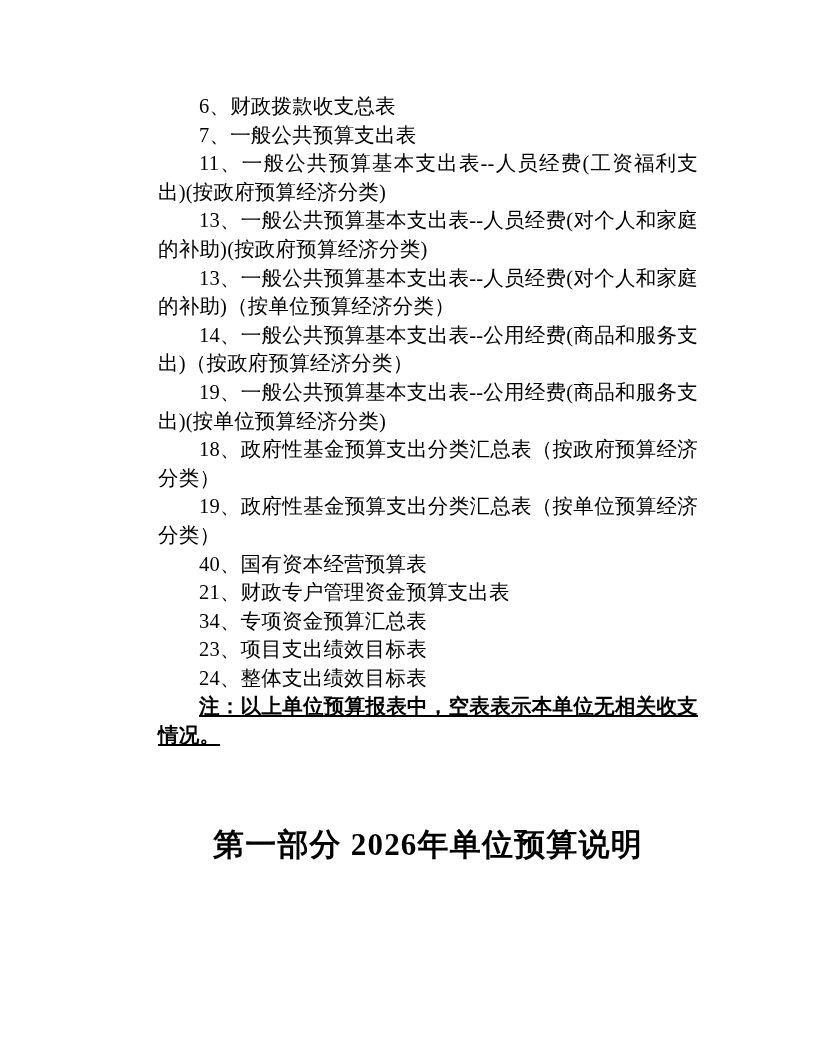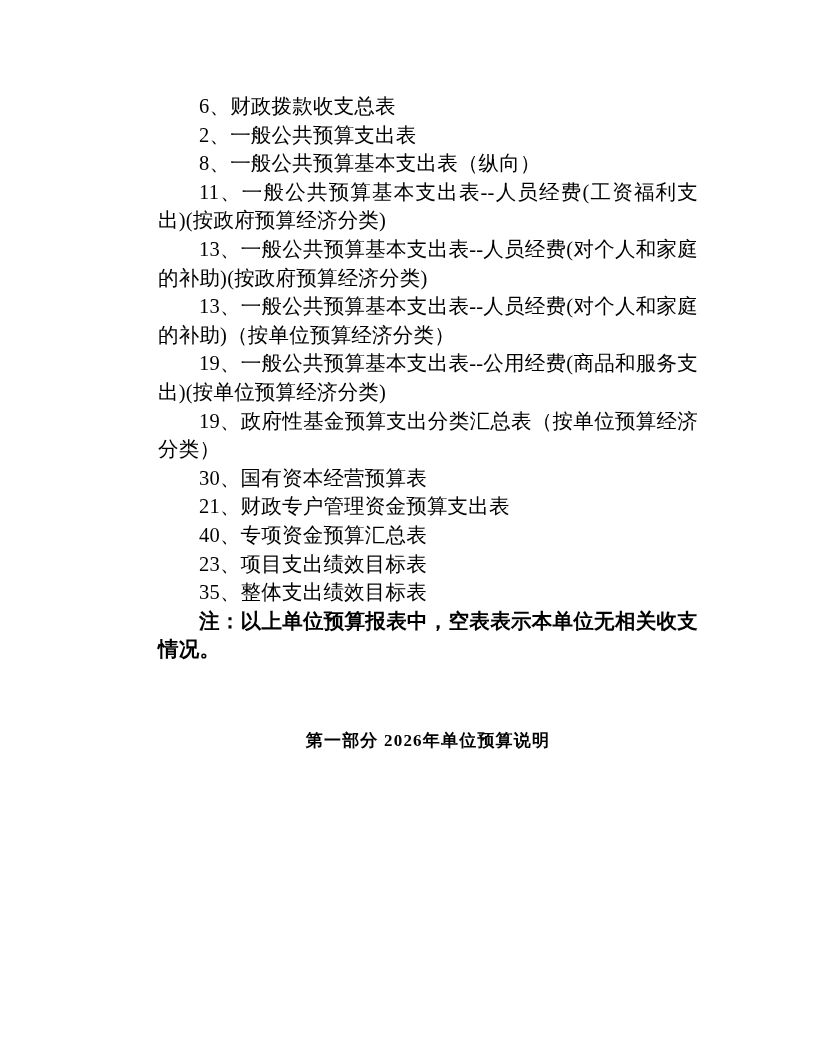--- a/index.html
+++ b/index.html
@@ -26,49 +26,51 @@
     line-height: 28.6px;
     text-indent: 2em;
     margin: 0;
     letter-spacing: 0.2px;
     white-space: normal;
     text-align: justify;
     font-family: "Liberation Serif", "DejaVu Serif", serif;
   }
   .doc-line.bold {
     font-weight: bold;
+    text-decoration: underline;
   }
   .section-title {
-    margin: 7px;
+    margin: 16px;
     padding-top: 58px;
     text-align: center;
-    font-size: 17px;
+    font-size: 31px;
     font-weight: bold;
     letter-spacing: 1.2px;
     font-family: "Liberation Serif", "DejaVu Serif", serif;
   }
   .list {
     margin: 0;
     padding: 0;
   }
 </style>
 </head>
 <body>
 
 <div class="page">
   <div class="list">
     <p class="doc-line">6、财政拨款收支总表</p>
-    <p class="doc-line">2、一般公共预算支出表</p>
-    <p class="doc-line">8、一般公共预算基本支出表（纵向）</p>
+    <p class="doc-line">7、一般公共预算支出表</p>
     <p class="doc-line">11、一般公共预算基本支出表--人员经费(工资福利支出)(按政府预算经济分类)</p>
     <p class="doc-line">13、一般公共预算基本支出表--人员经费(对个人和家庭的补助)(按政府预算经济分类)</p>
     <p class="doc-line">13、一般公共预算基本支出表--人员经费(对个人和家庭的补助)（按单位预算经济分类）</p>
+    <p class="doc-line">14、一般公共预算基本支出表--公用经费(商品和服务支出)（按政府预算经济分类）</p>
     <p class="doc-line">19、一般公共预算基本支出表--公用经费(商品和服务支出)(按单位预算经济分类)</p>
+    <p class="doc-line">18、政府性基金预算支出分类汇总表（按政府预算经济分类）</p>
     <p class="doc-line">19、政府性基金预算支出分类汇总表（按单位预算经济分类）</p>
-    <p class="doc-line">30、国有资本经营预算表</p>
+    <p class="doc-line">40、国有资本经营预算表</p>
     <p class="doc-line">21、财政专户管理资金预算支出表</p>
-    <p class="doc-line">40、专项资金预算汇总表</p>
+    <p class="doc-line">34、专项资金预算汇总表</p>
     <p class="doc-line">23、项目支出绩效目标表</p>
-    <p class="doc-line">35、整体支出绩效目标表</p>
+    <p class="doc-line">24、整体支出绩效目标表</p>
   </div>
   <p class="doc-line bold">注：以上单位预算报表中，空表表示本单位无相关收支情况。</p>
   <h1 class="section-title">第一部分  2026年单位预算说明</h1>
 </div>
 
 </body></html>

